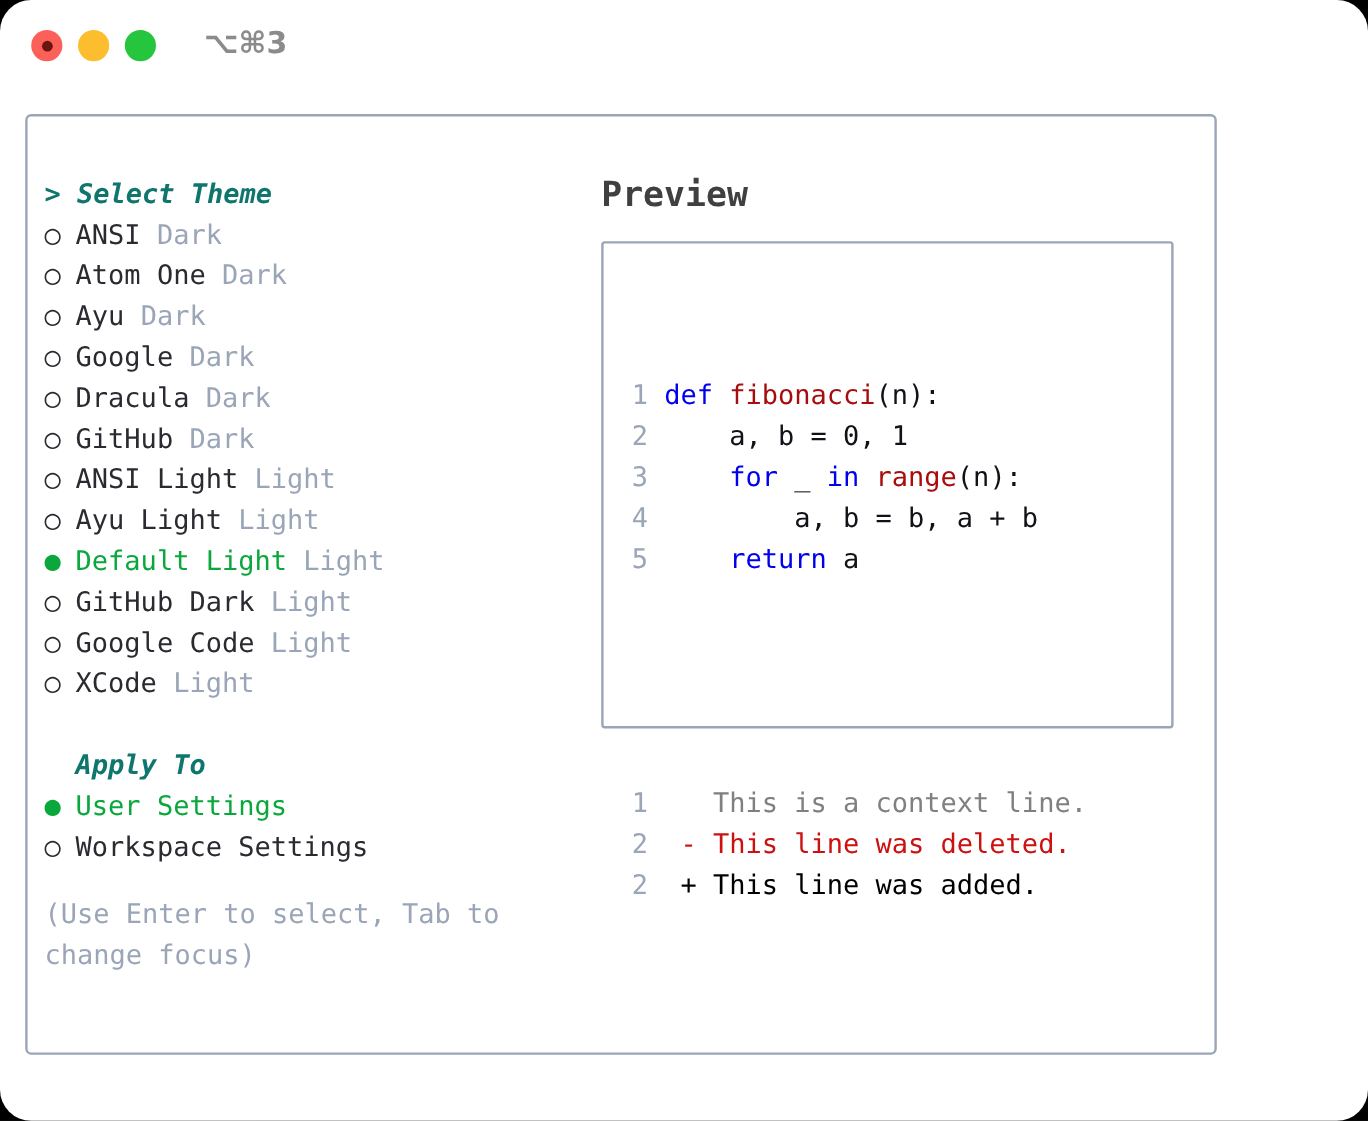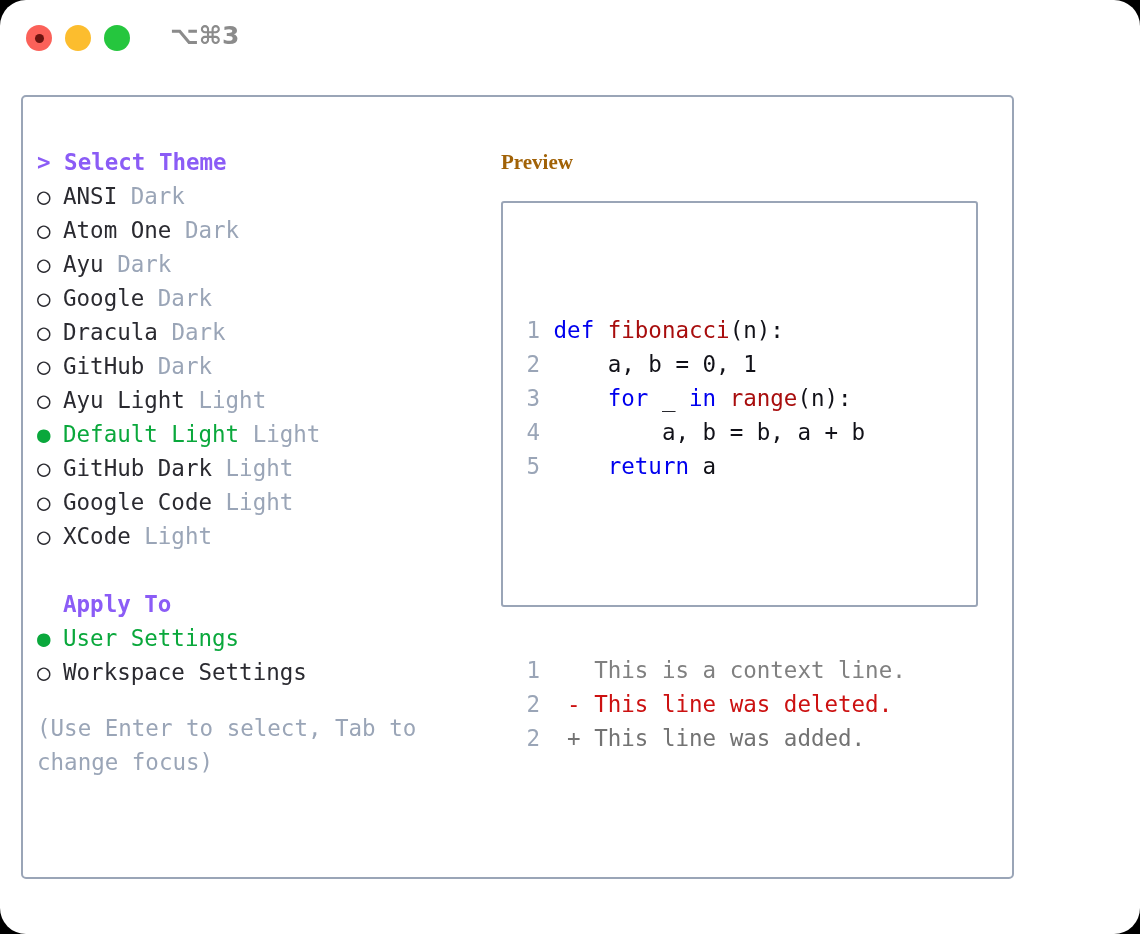--- a/index.html
+++ b/index.html
@@ -92,21 +92,22 @@
   }
   .row {
     height: 34px;
     line-height: 34px;
     white-space: pre;
     font-size: 22.5px;
     color: #2a2a30;
   }
   .section-head {
     font-weight: bold;
-    color: #8b5cf6;
+    color: #0f766e;
+    font-style: italic;
   }
   .bullet {
     display: inline-block;
     width: 26px;
     color: #2a2a30;
   }
   .bullet-sel { color: #0aa83c; }
   .label-sel  { color: #0aa83c; }
   .variant {
     color: #9aa5b7;
@@ -124,26 +125,25 @@
   }
 
   
   .preview-column {
     position: absolute;
     left: 478px;
     top: 48px;
     width: 500px;
   }
   .preview-title {
-    font-size: 21px;
+    font-size: 29px;
     font-weight: bold;
-    color: #a16207;
-    line-height: 34px;
-    white-space: pre;
-    font-family: Liberation Serif, serif;
+    color: #404040;
+    line-height: 34px;
+    white-space: pre;
   }
   .preview-box {
     margin-top: 22px;
     width: 477px;
     height: 406px;
     border: 2px solid #9aa5b7;
     border-radius: 3px;
     box-sizing: border-box;
     background: #ffffff;
     position: relative;
@@ -163,21 +163,21 @@
     display: inline-block;
     width: 22px;
     text-align: right;
   }
   .tok-kw  { color: #0000ee; }
   .tok-fn  { color: #a80d0d; }
   .tok-pl  { color: #111118; }
   .diff-gap { height: 34px; }
   .diff-ctx { color: #808080; text-align: center; }
   .diff-del { color: #cc1111; }
-  .diff-add { color: #737373; text-align: right; }
+  .diff-add { color: #000000; text-align: right; }
 </style>
 </head>
 <body>
 
 <div class="app-window">
 
   <div class="titlebar">
     <div class="traffic-lights">
       <div class="light light-close"></div>
       <div class="light light-min"></div>
@@ -190,20 +190,21 @@
 
     <div class="theme-column">
       <div class="row section-head"><span>&gt; </span><span>Select Theme</span></div>
       <div id="theme-list">
           <div class="row"><span class="bullet">○ </span><span>ANSI </span><span class="variant">Dark</span></div>
           <div class="row"><span class="bullet">○ </span><span>Atom One </span><span class="variant">Dark</span></div>
           <div class="row"><span class="bullet">○ </span><span>Ayu </span><span class="variant">Dark</span></div>
           <div class="row"><span class="bullet">○ </span><span>Google </span><span class="variant">Dark</span></div>
           <div class="row"><span class="bullet">○ </span><span>Dracula </span><span class="variant">Dark</span></div>
           <div class="row"><span class="bullet">○ </span><span>GitHub </span><span class="variant">Dark</span></div>
+          <div class="row"><span class="bullet">○ </span><span>ANSI Light </span><span class="variant">Light</span></div>
           <div class="row"><span class="bullet">○ </span><span>Ayu Light </span><span class="variant">Light</span></div>
           <div class="row"><span class="bullet bullet-sel">● </span><span class="label-sel">Default Light </span><span class="variant">Light</span></div>
           <div class="row"><span class="bullet">○ </span><span>GitHub Dark </span><span class="variant">Light</span></div>
           <div class="row"><span class="bullet">○ </span><span>Google Code </span><span class="variant">Light</span></div>
           <div class="row"><span class="bullet">○ </span><span>XCode </span><span class="variant">Light</span></div>
         </div>
 
       <div class="spacer"></div>
 
       <div class="row section-head row-indent">Apply To</div>

